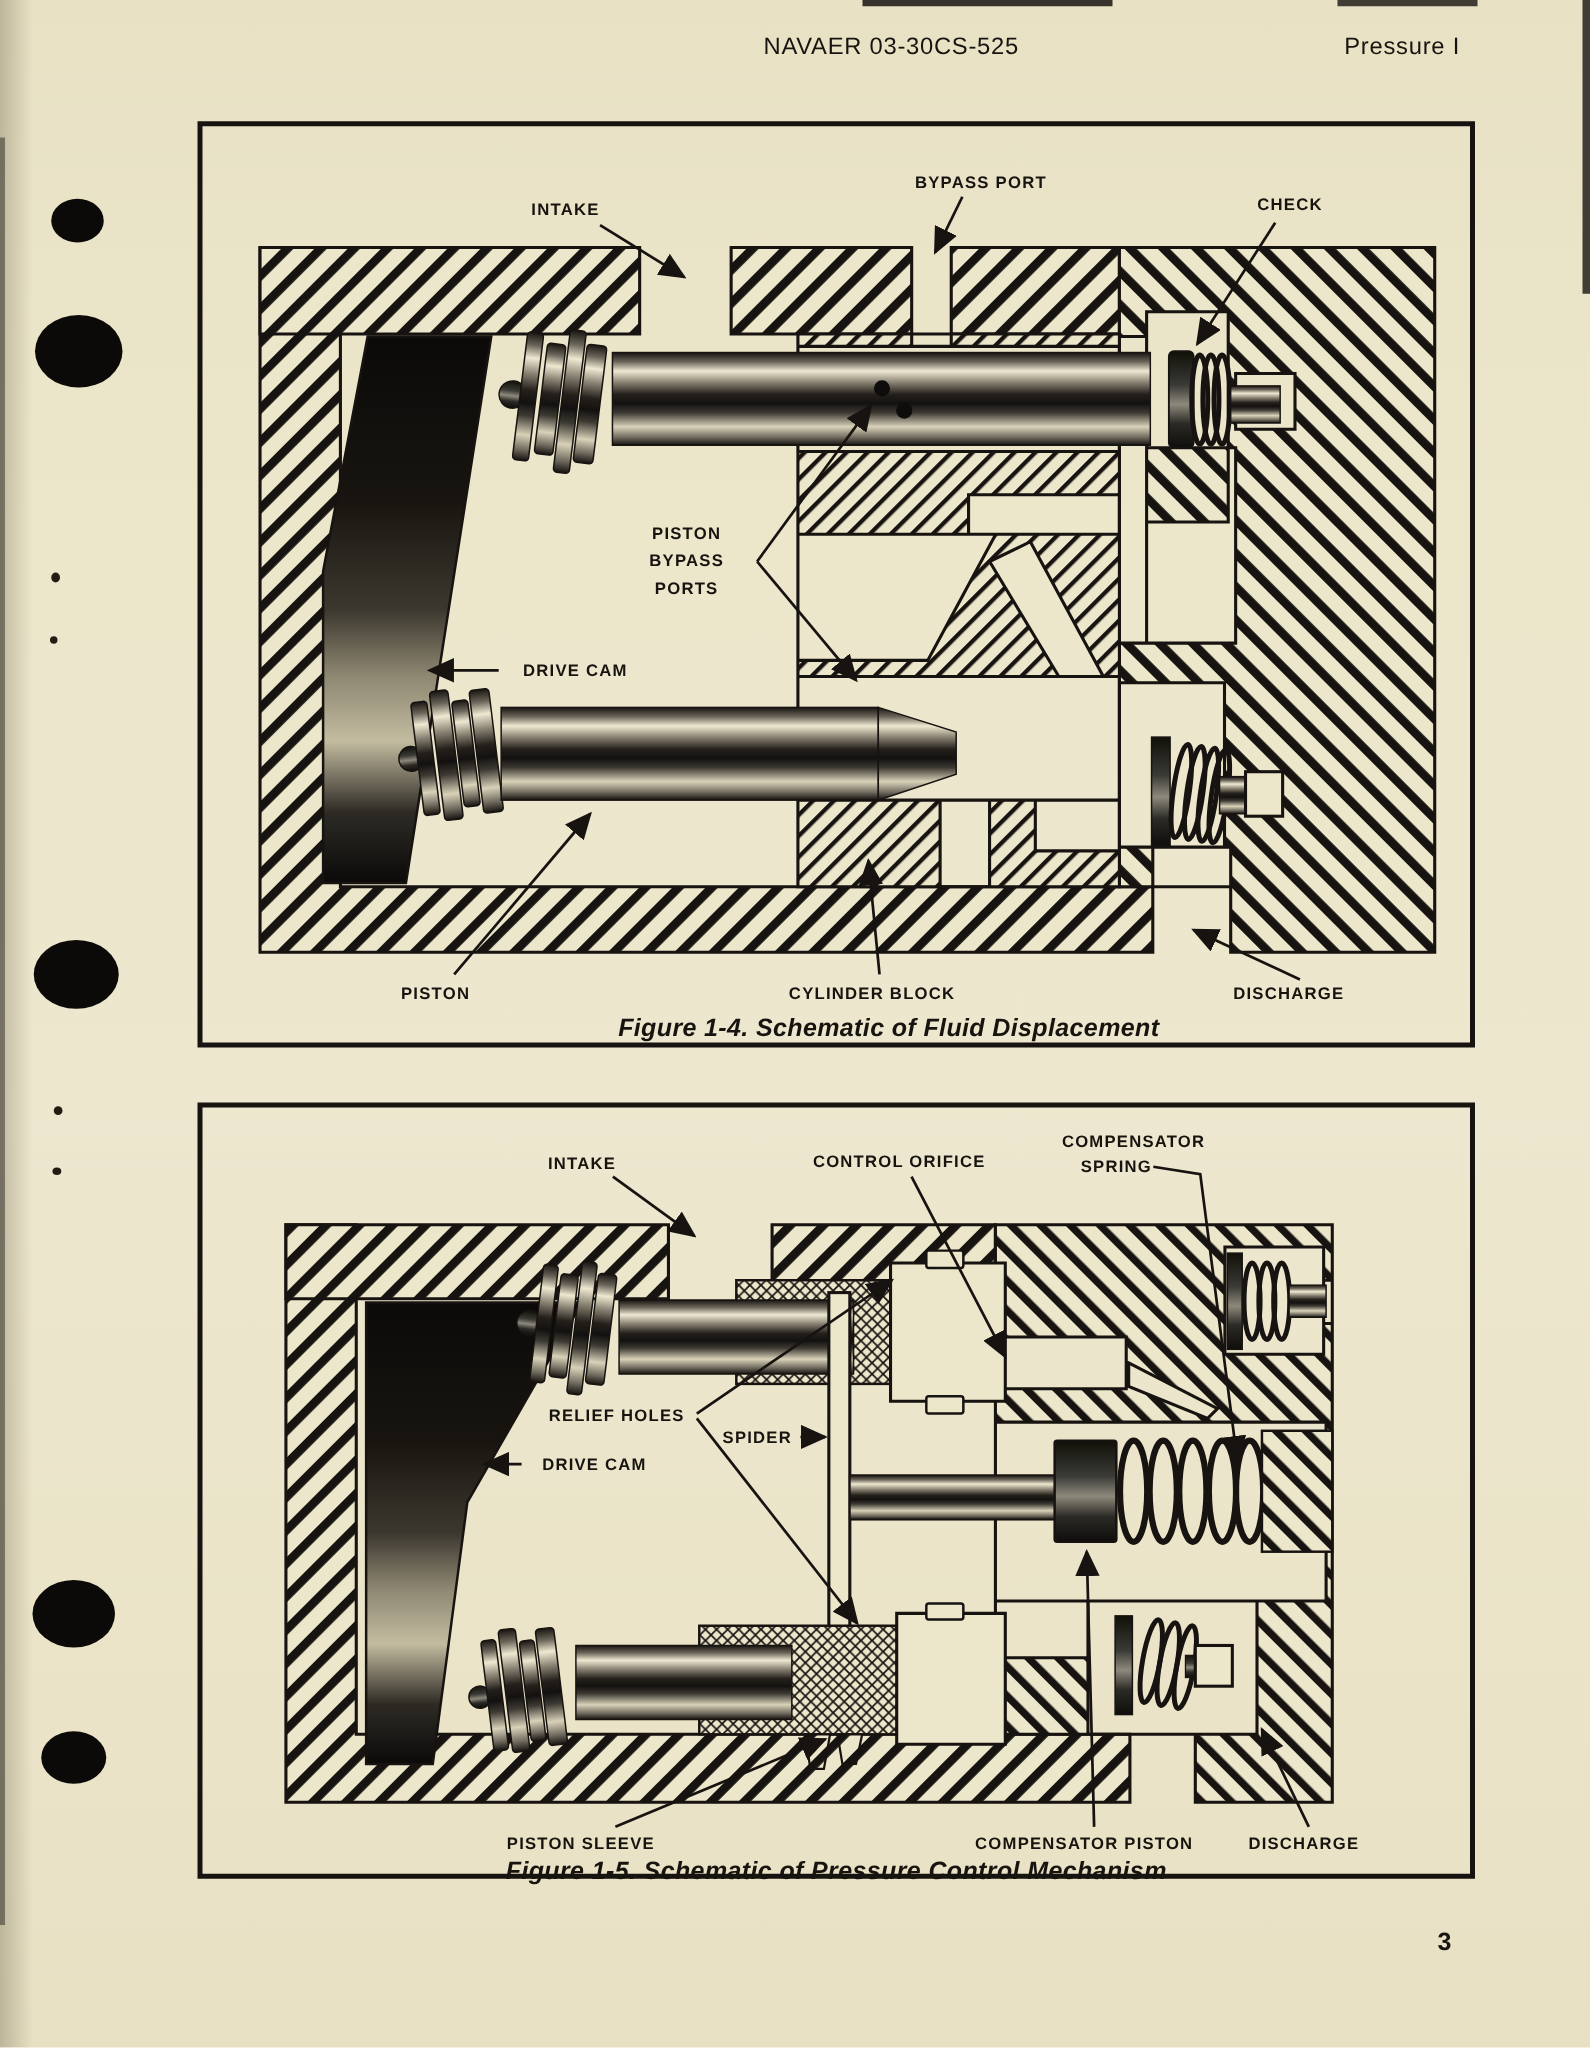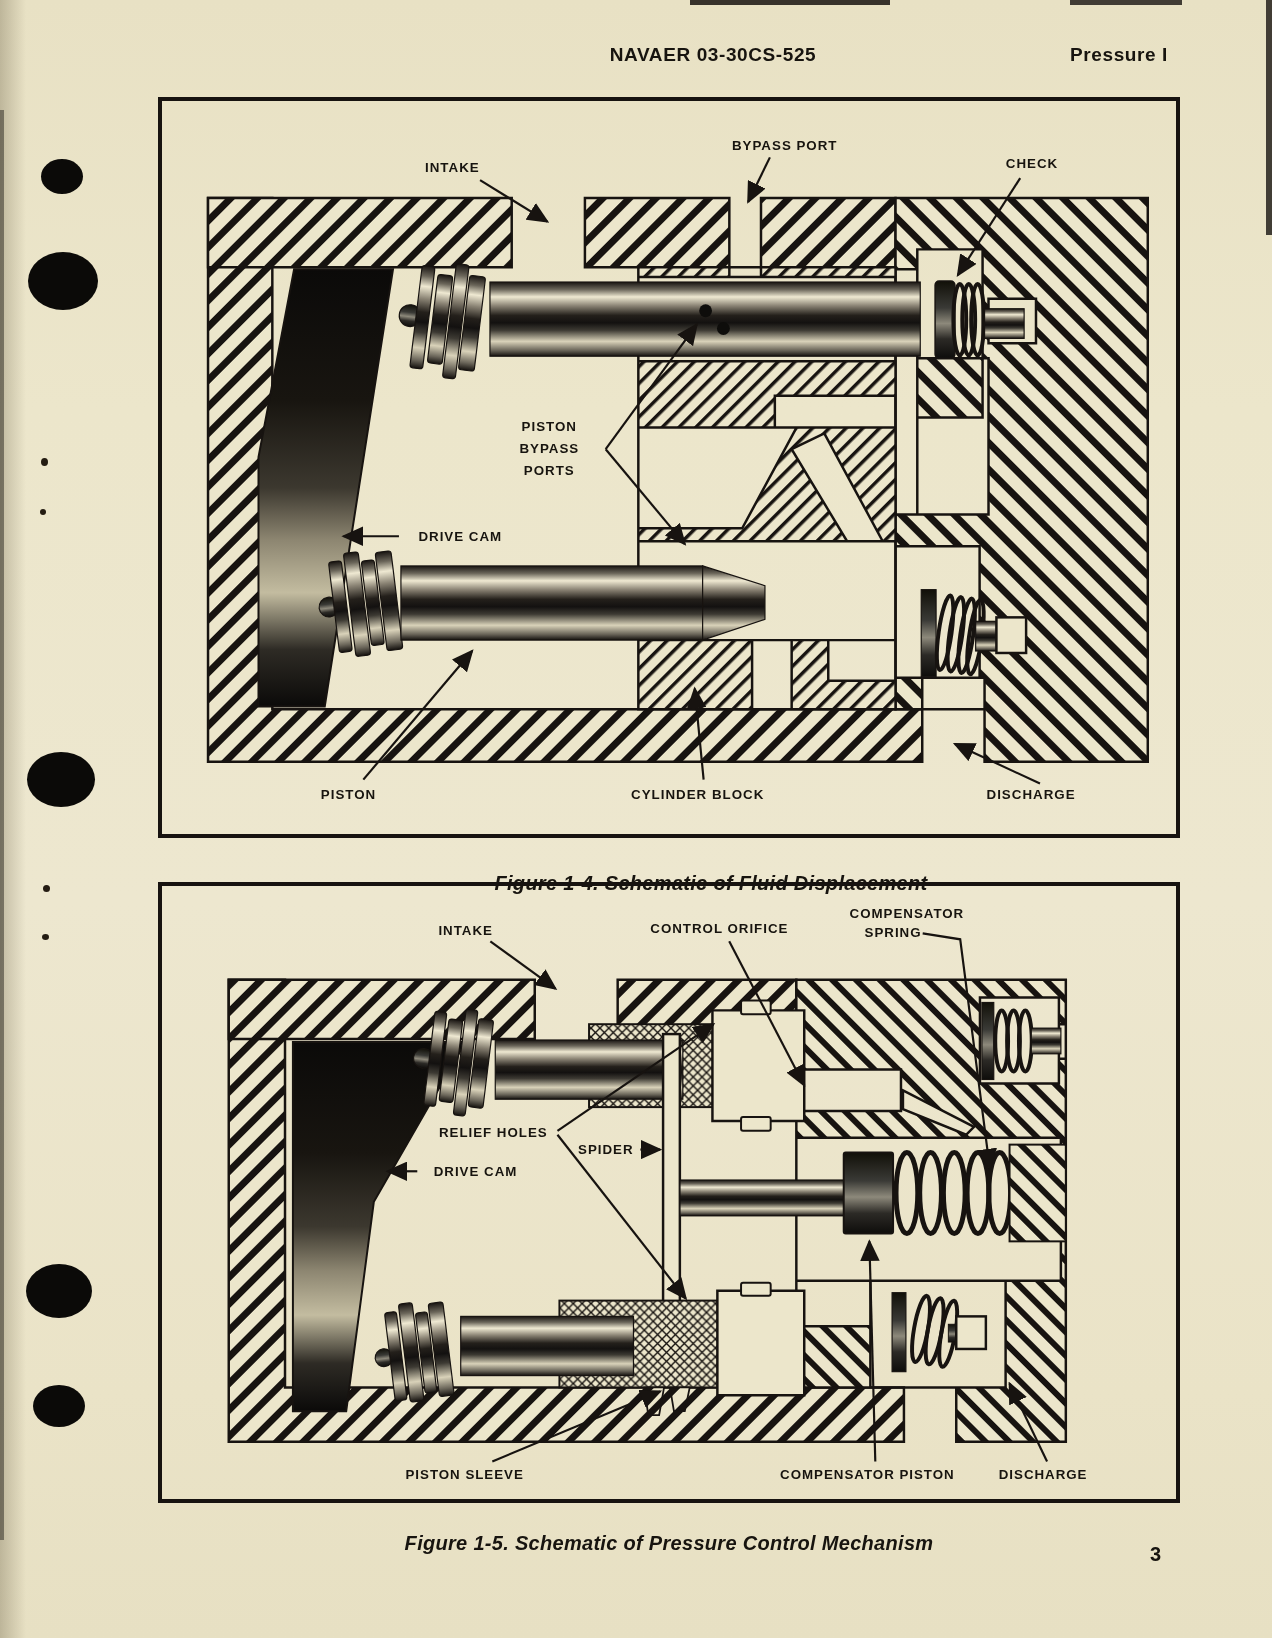--- a/index.html
+++ b/index.html
@@ -6,30 +6,30 @@
   body{
     width:1272px;height:1638px;position:relative;overflow:hidden;
     background:linear-gradient(180deg,#e8e1c4 0%,#ece6cb 25%,#ede7cf 55%,#eae3c7 85%,#e7e0c3 100%);
     font-family:"Liberation Sans",sans-serif;color:#17140f;
   }
   .edge-left{position:absolute;left:0;top:0;width:26px;height:1638px;
     background:linear-gradient(90deg,rgba(80,70,45,.28),rgba(80,70,45,0));}
   .scan-sliver{position:absolute;background:#171310;}
   .punch{position:absolute;background:#0b0a08;border-radius:50%;}
   .speck{position:absolute;background:#241c12;border-radius:50%;}
-  .hdr{position:absolute;top:44px;font-size:19px;font-weight:bold;letter-spacing:.6px;white-space:nowrap;}
+  .hdr{position:absolute;top:27px;font-size:19px;font-weight:normal;letter-spacing:.6px;white-space:nowrap;}
   .hdr-center{left:713px;transform:translateX(-50%);}
   .hdr-right{right:104px;}
   .figframe{position:absolute;border:4px solid #171310;background:transparent;}
   .fig14{left:158px;top:97px;width:1014px;height:733px;}
   .fig15{left:158px;top:882px;width:1014px;height:613px;}
   .caption{position:absolute;font-size:20px;font-weight:bold;font-style:italic;
     letter-spacing:.3px;text-align:center;width:1022px;white-space:nowrap;}
-  .cap1{left:200px;top:872px;}
-  .cap2{left:158px;top:1532px;text-align:center;}
+  .cap1{left:200px;top:812px;}
+  .cap2{left:158px;top:1486px;text-align:center;}
   .pagenum{position:absolute;left:1150px;top:1543px;font-size:20px;font-weight:bold;}
   svg text{font-family:"Liberation Sans",sans-serif;font-weight:bold;font-size:13.5px;
     letter-spacing:1px;fill:#17140f;}
 </style>
 </head>
 <body>
 
 <div class="edge-left"></div>
 <div class="scan-sliver" style="left:690px;top:0;width:200px;height:5px;opacity:.85;"></div>
 <div class="scan-sliver" style="left:1070px;top:0;width:112px;height:5px;opacity:.8;"></div>

